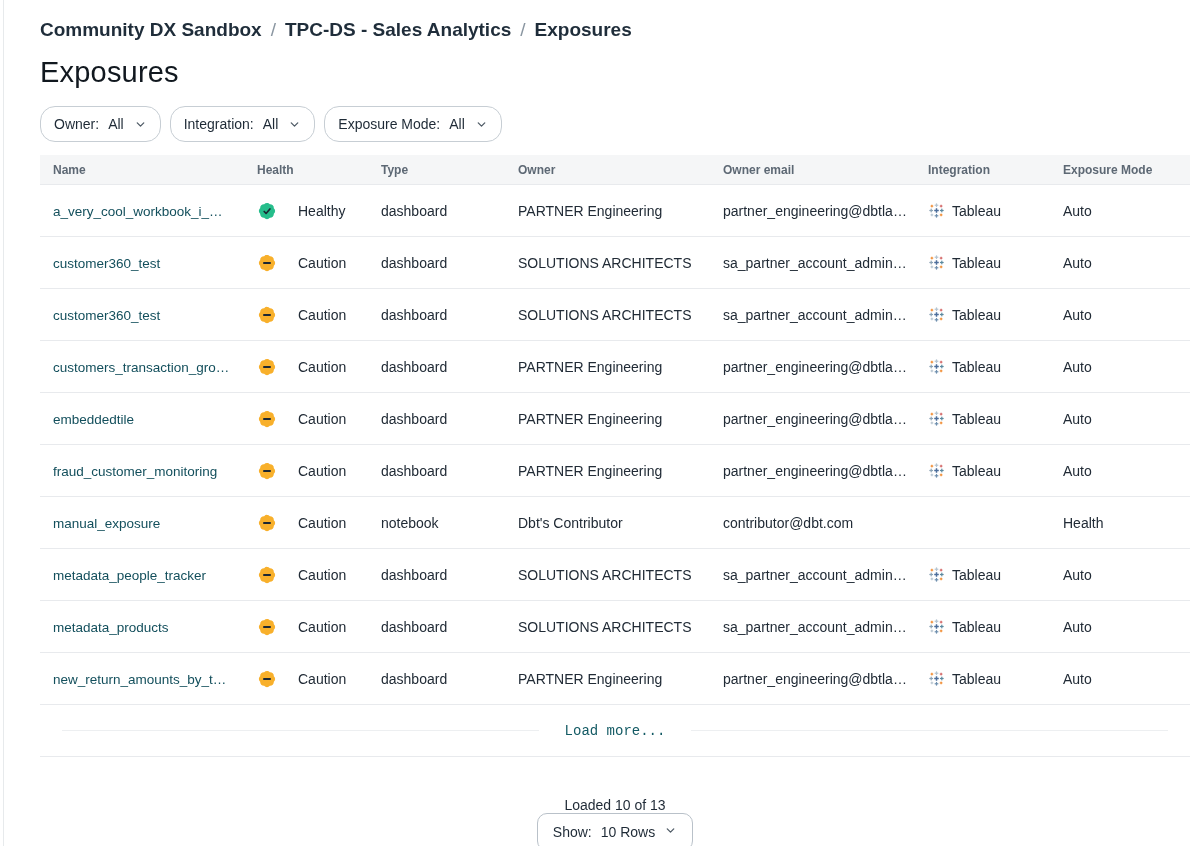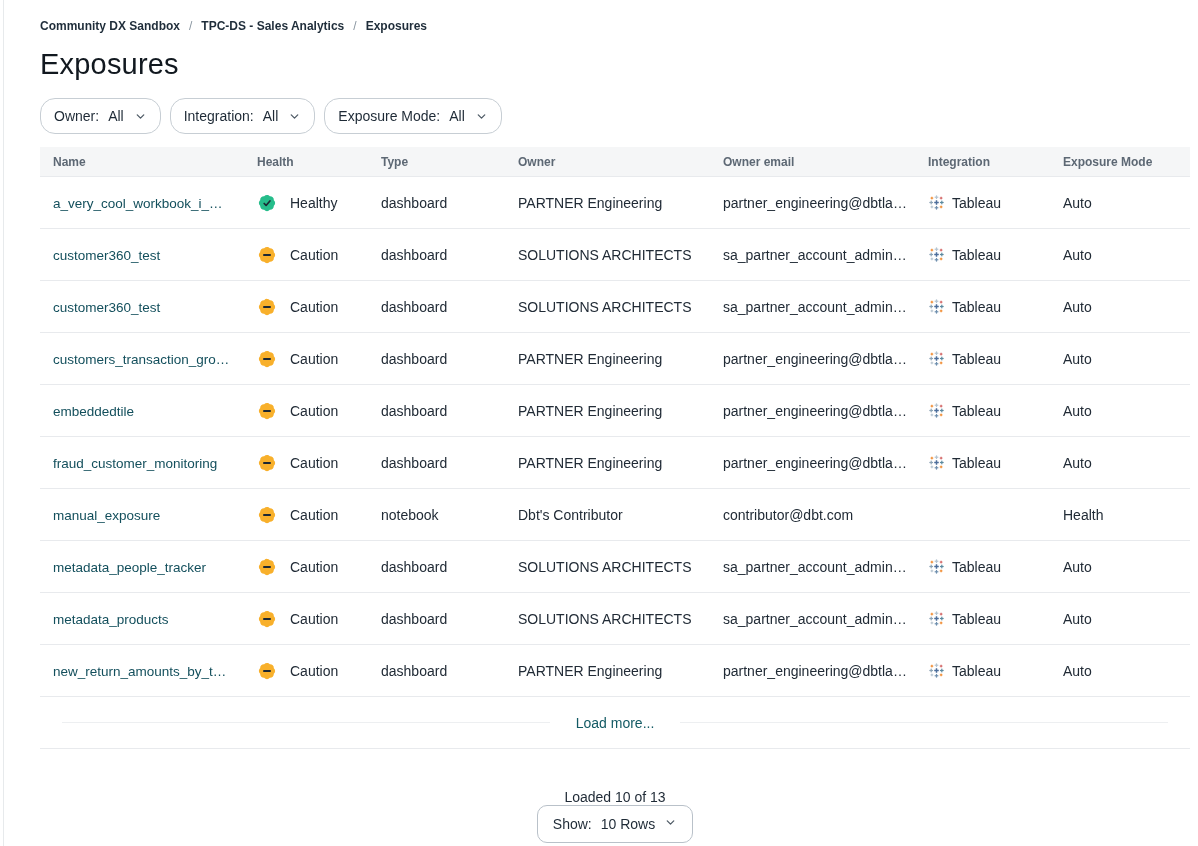--- a/index.html
+++ b/index.html
@@ -3,21 +3,21 @@
 <meta charset="utf-8">
 <style>
   * { margin: 0; padding: 0; box-sizing: border-box; }
   html, body { width: 1198px; height: 846px; background: #ffffff; overflow: hidden; }
   body { font-family: "Liberation Sans", sans-serif; color: #212b36; position: relative; }
   .page-left-border { position: absolute; left: 3px; top: 0; bottom: 0; width: 1px; background: #e7eaec; }
 
   .page { padding: 19px 0 0 40px; width: 1190px; }
 
   
-  .breadcrumb { display: flex; font-size: 12px; font-weight: 700; color: #1f2d3a; }
+  .breadcrumb { display: flex; font-size: 19px; font-weight: 700; color: #1f2d3a; }
   .breadcrumb .sep { color: #8a96a1; font-weight: 400; margin: 0 9px; }
   .breadcrumb a { color: #1f2d3a; text-decoration: none; cursor: pointer; }
 
   
   .page-title { margin-top: 15px; font-size: 29px; font-weight: 500; color: #11181f; letter-spacing: 0.2px; }
 
   
   .filters { margin-top: 17px; display: flex; gap: 9px; }
   .filter-btn { height: 36px; background: #fff; border: 1px solid #c7ced4; border-radius: 15px;
     display: inline-flex; align-items: center; gap: 9px; padding: 0 13px; font-size: 14px; color: #1e2a36; cursor: pointer; }
@@ -25,36 +25,36 @@
 
   
   .table { margin-top: 13px; width: 1150px; }
   .thead, .tr { display: grid; grid-template-columns: 204px 124px 137px 205px 205px 135px 1fr; align-items: center; }
   .thead { background: #f5f6f7; height: 30px; border-bottom: 1px solid #e8eaed; }
   .th { padding-left: 13px; font-size: 12px; font-weight: 600; color: #5d6874; white-space: nowrap; }
   .tr { height: 52px; border-bottom: 1px solid #e8eaed; }
   .td { padding-left: 13px; font-size: 14px; color: #212b36; white-space: nowrap; overflow: hidden; }
   .name-link { color: #134f5c; font-weight: 400; font-size: 13.5px; text-decoration: underline;
     text-underline-offset: 2.5px; text-decoration-thickness: 1px; cursor: pointer; }
-  .health-td { display: flex; align-items: center; gap: 13px; }
+  .health-td { display: flex; align-items: center; gap: 21px; }
   .badge { width: 20px; height: 20px; display: inline-flex; }
   .badge svg { width: 20px; height: 20px; }
   .badge .seal { fill: #26bd8b; }
   .badge.caution .seal { fill: #f8b02b; }
   .badge .glyph { stroke: #1b2733; fill: none; stroke-linecap: round; stroke-linejoin: round; }
   .badge .glyph-check { display: none; }
   .badge .glyph-minus { display: none; }
   .badge.healthy .glyph-check { display: block; }
   .badge.caution .glyph-minus { display: block; }
   .integration-td { display: flex; align-items: center; gap: 7px; }
   .tableau-icon { width: 17px; height: 17px; display: inline-flex; }
   .tableau-icon svg { width: 17px; height: 17px; }
 
   
-  .load-more-row { height: 52px; border-bottom: 1px solid #e8eaed; display: flex; align-items: center; }
+  .load-more-row { height: 52px; border-bottom: 1px solid #e8eaed; display: flex; align-items: center; font-family: Liberation Mono, monospace; }
   .load-more-row .line { flex: 1; height: 1px; background: #edeff1; }
   .load-more-row .line.left { margin-left: 22px; margin-right: 26px; }
   .load-more-row .line.right { margin-right: 22px; margin-left: 26px; }
   .load-more-link { font-size: 14px; color: #135a64; cursor: pointer; text-decoration: none; }
 
   
   .footer { width: 1150px; margin-top: 40px; display: flex; align-items: center; justify-content: space-between; flex-direction: column; }
   .loaded-text { font-size: 14px; color: #1f2a36; }
   .show-btn { height: 38px; background: #fff; border: 1px solid #b9c1c9; border-radius: 10px;
     display: inline-flex; align-items: center; gap: 9px; padding: 0 15px; font-size: 14px; color: #1e2a36; cursor: pointer; }

